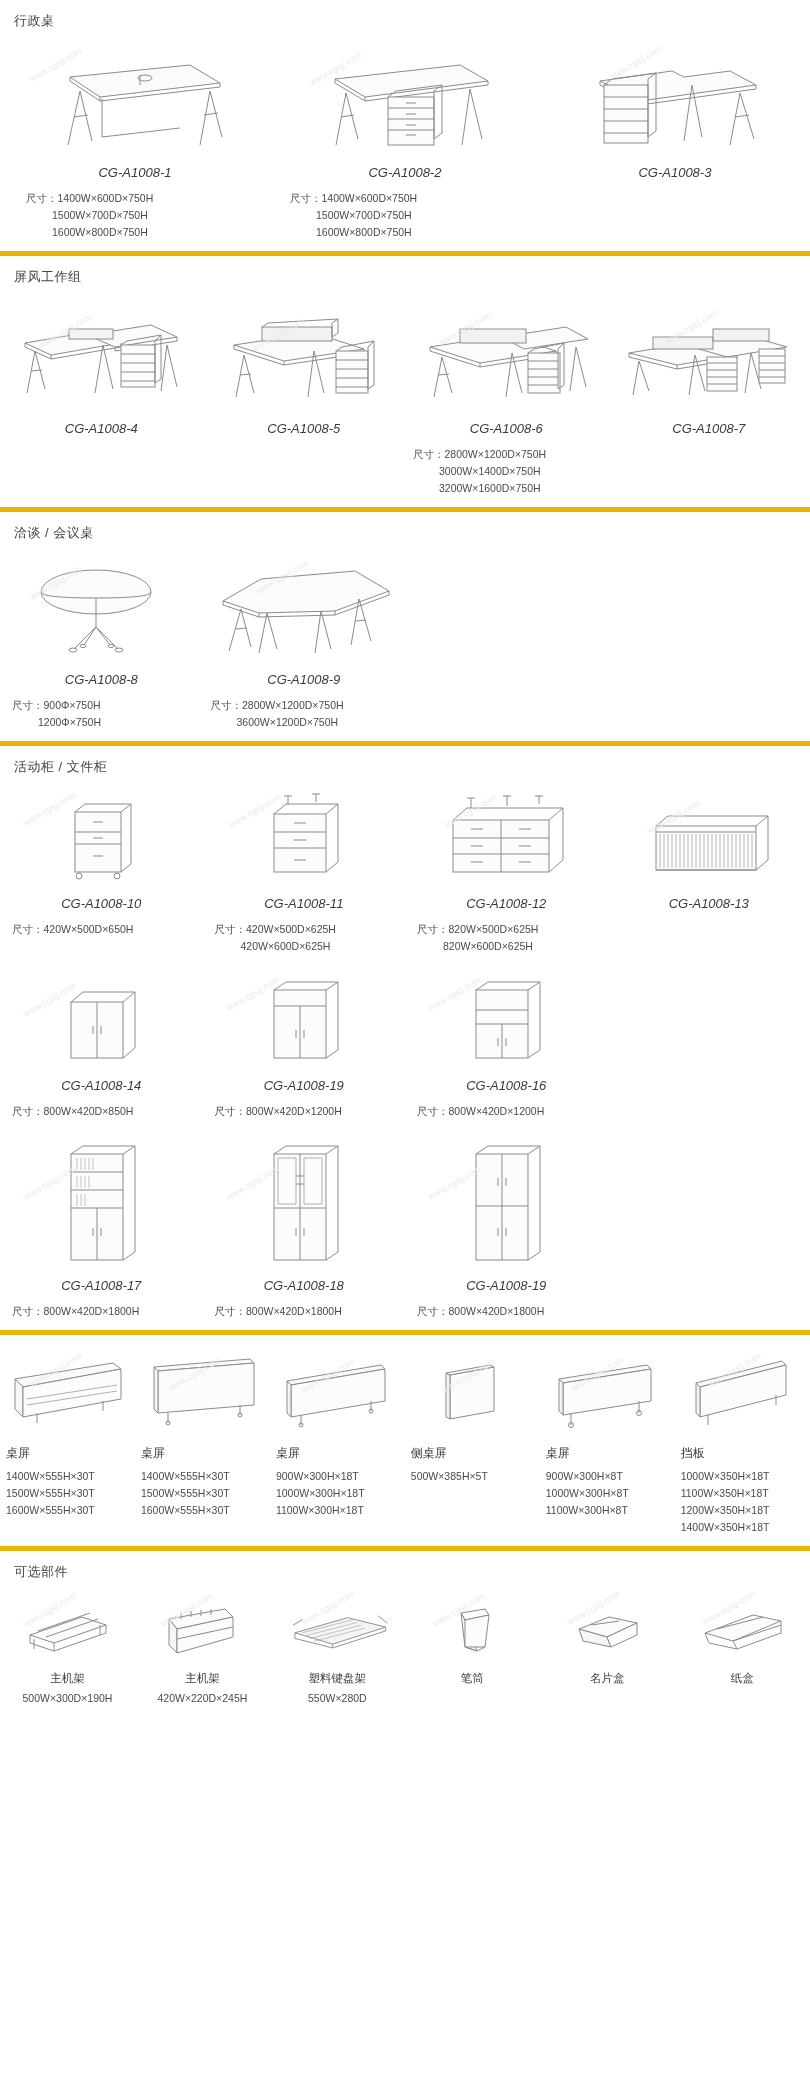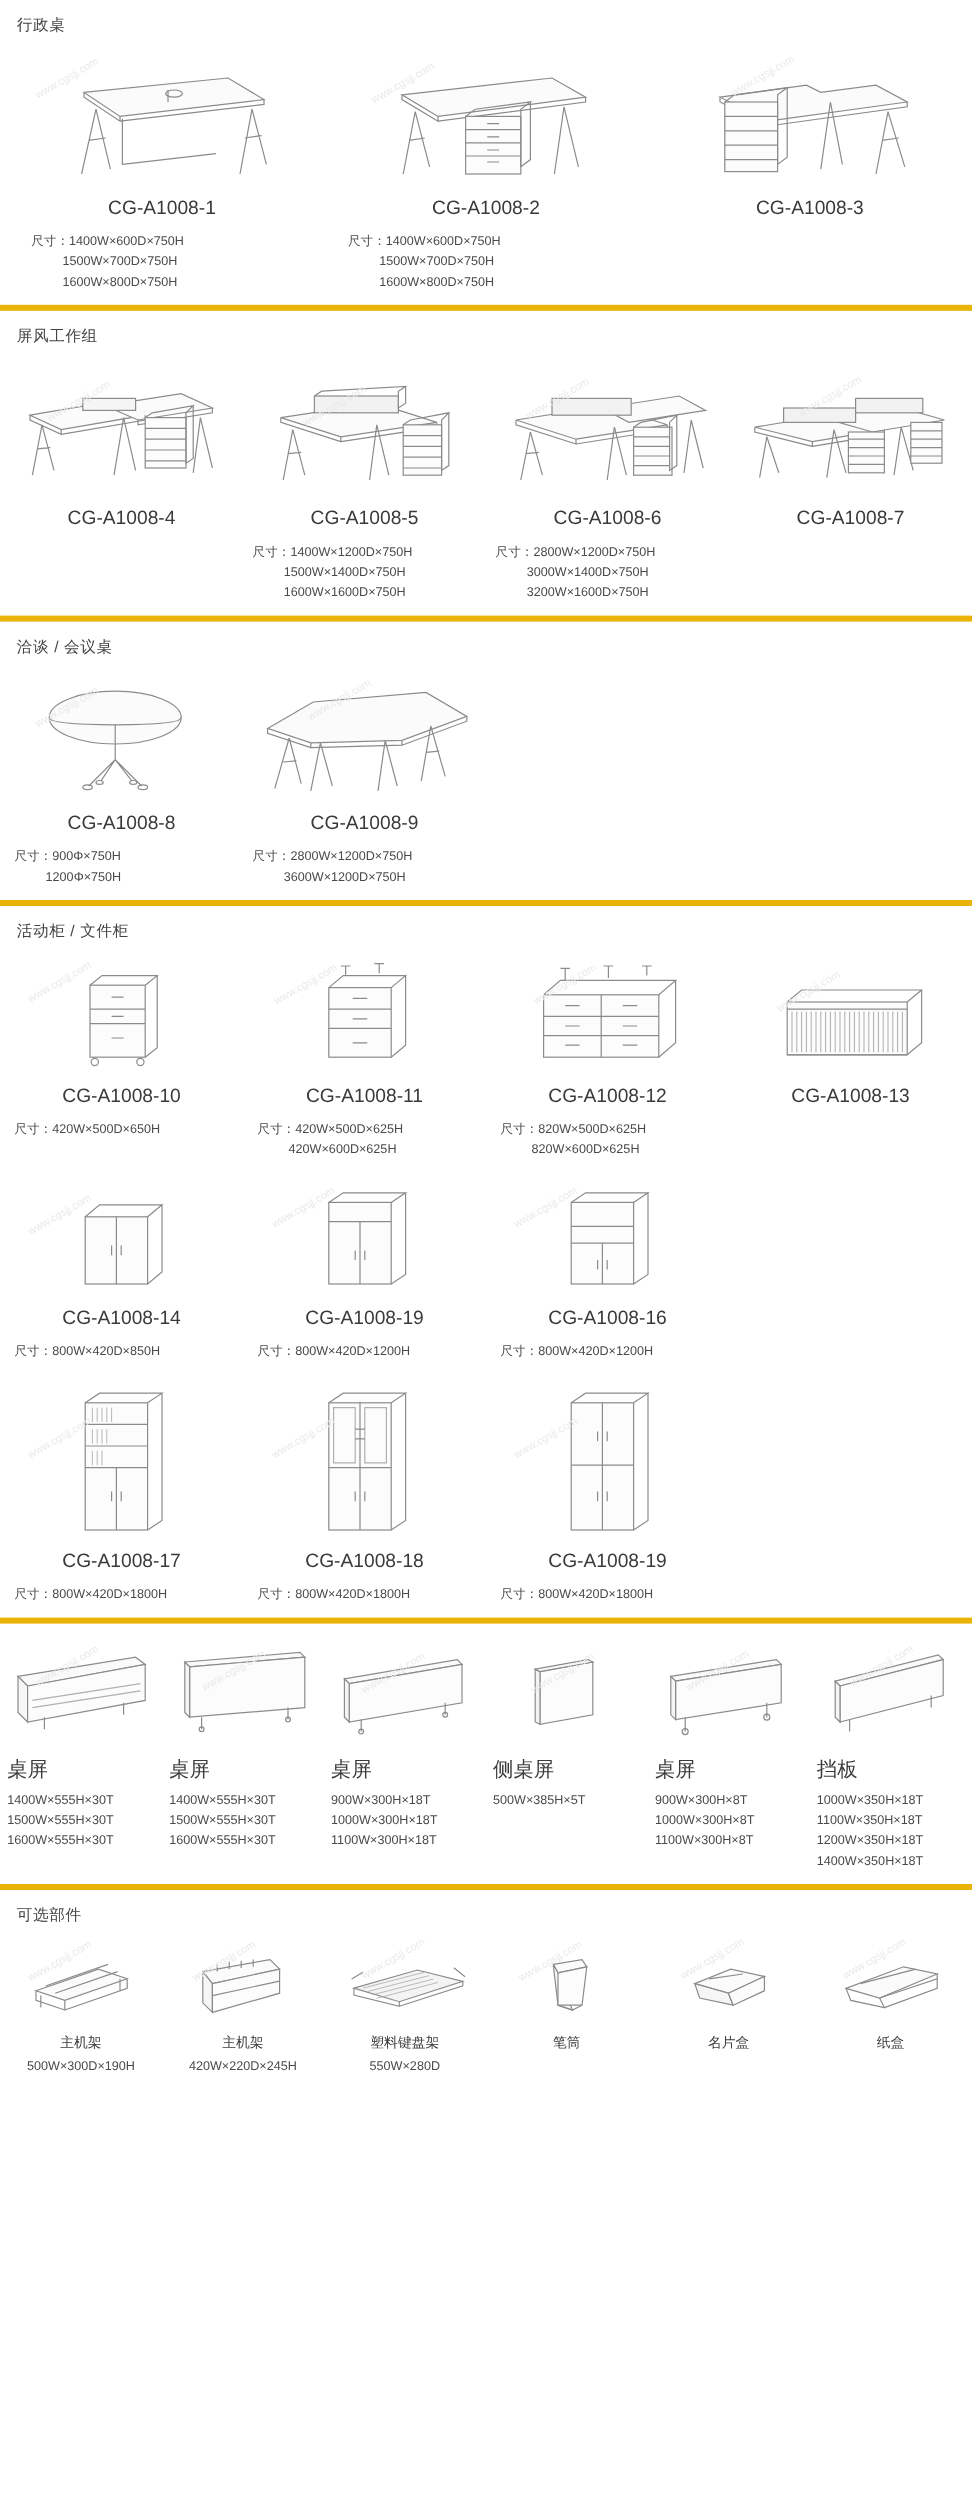--- a/index.html
+++ b/index.html
@@ -36,24 +36,25 @@
     padding: 0 6px;
   }
   .art {
     width: 100%;
     display: flex;
     align-items: flex-end;
     justify-content: center;
     position: relative;
   }
   .code {
-    font-size: 16px;
+    font-size: 13px;
     color: #3a3a3a;
     margin-top: 10px;
     text-align: center;
+    font-style: italic;
   }
   .spec {
     font-size: 10.5px;
     color: #4a4a4a;
     line-height: 17px;
     margin-top: 10px;
     text-align: left;
     width: 100%;
   }
   .spec div { white-space: nowrap; }
@@ -72,21 +73,21 @@
     color: #3a3a3a;
     margin-top: 8px;
   }
   .acc-spec {
     font-size: 10.5px;
     color: #4a4a4a;
     margin-top: 4px;
     line-height: 16px;
   }
   .panel-label {
-    font-size: 17px;
+    font-size: 12px;
     color: #3a3a3a;
     margin-top: 10px;
     align-self: flex-start;
   }
   .panel-spec {
     font-size: 10.5px;
     color: #4a4a4a;
     line-height: 17px;
     margin-top: 6px;
     align-self: flex-start;
@@ -211,25 +212,20 @@
               <path d="M30,54 L22,96 M30,54 L40,92 M26,74 L37,73"></path>
               <path d="M100,50 L94,96 M100,50 L110,92"></path>
               <rect x="122" y="50" width="32" height="42" fill="#fcfcfc"></rect>
               <path d="M122,50 L128,46 L160,40 L154,46 L154,88 L160,84 L160,40"></path>
               <path d="M122,59 L154,59 M122,68 L154,68 M122,77 L154,77 M122,86 L154,86"></path>
             </g>
           </svg>
           <span class="watermark" style="left:40px; top:34px;">www.cgsjj.com</span>
         </div>
         <div class="code">CG-A1008-5</div>
-        <div class="spec" style="padding-left:2px">
-          <div>尺寸：1400W×1200D×750H</div>
-          <div class="ind">1500W×1400D×750H</div>
-          <div class="ind">1600W×1600D×750H</div>
-        </div>
       </div>
 
       <div class="cell" style="width:25%">
         <div class="art" style="height:115px">
           <svg width="180" height="110" viewBox="0 0 180 110">
             <g fill="none" stroke="#8b8b8b" stroke-width="1">
               <polygon points="14,46 90,34 140,50 64,62" fill="#fbfbfb"></polygon>
               <polygon points="86,36 150,26 172,38 108,48" fill="#fbfbfb"></polygon>
               <polyline points="14,46 14,50 64,66 64,62"></polyline>
               <polyline points="64,66 140,54 140,50"></polyline>

